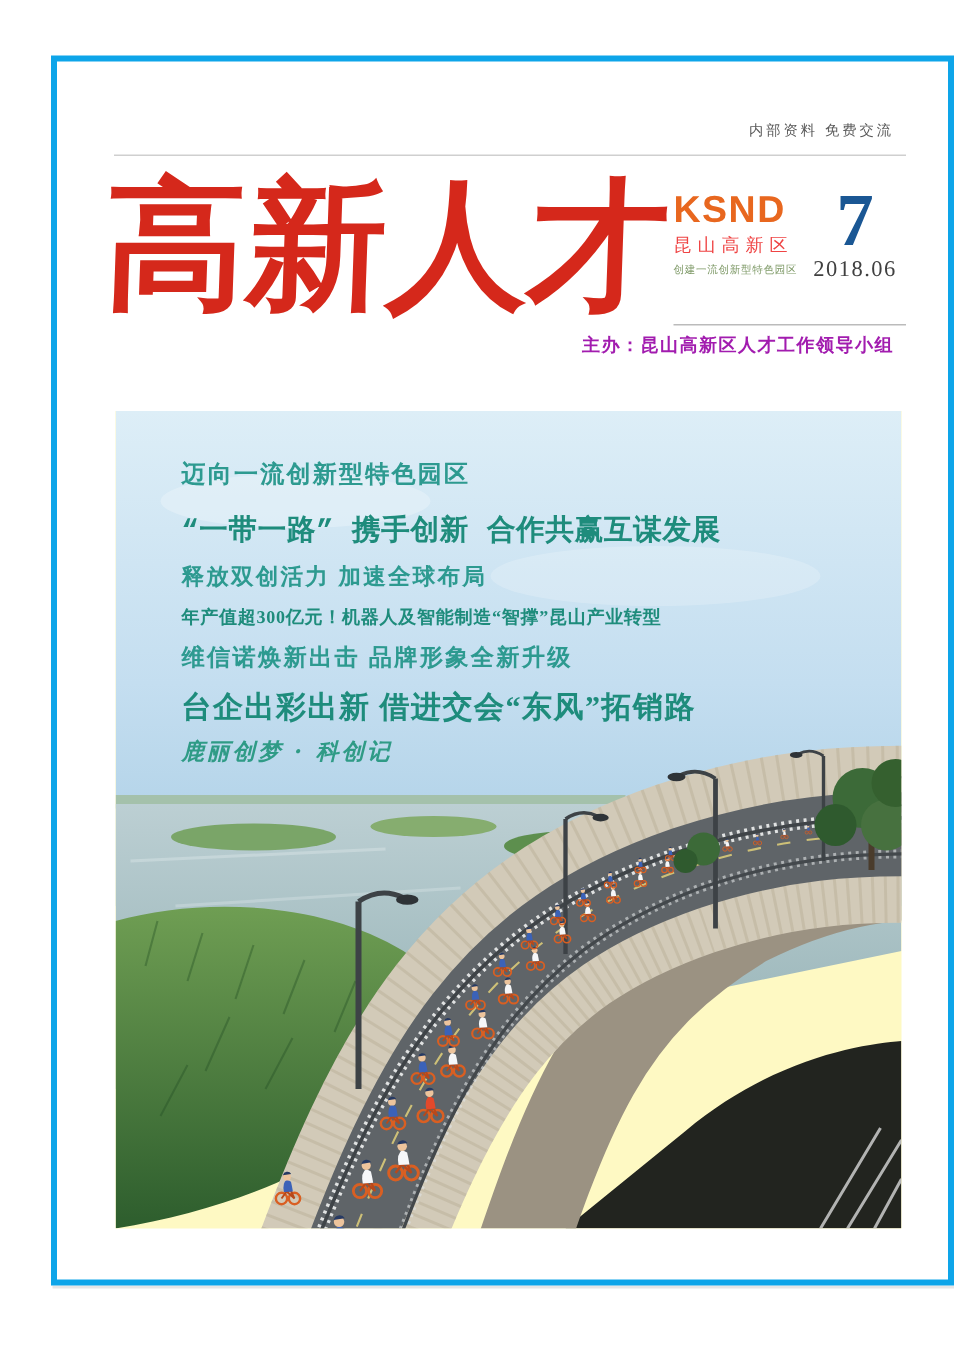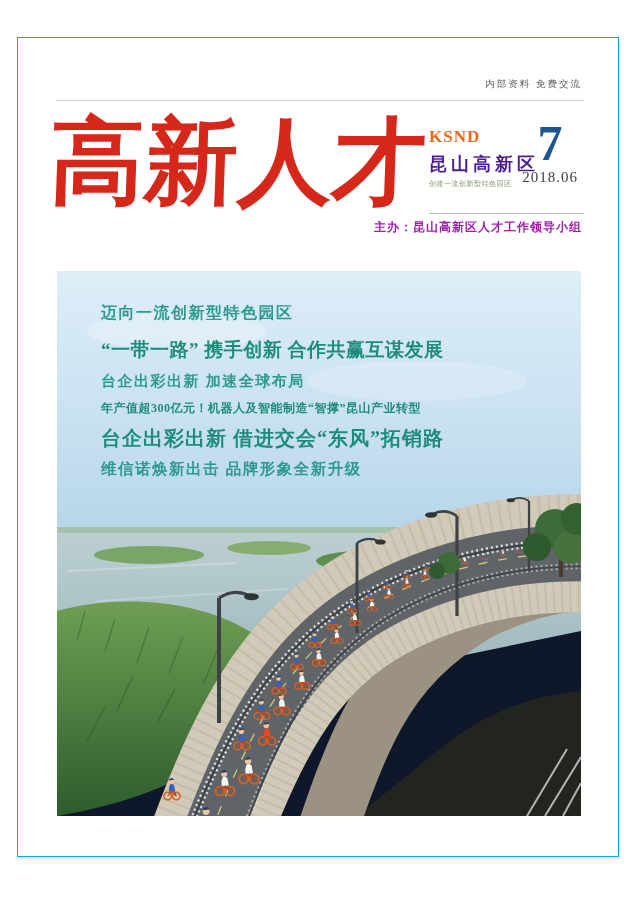--- a/index.html
+++ b/index.html
@@ -1,44 +1,44 @@
 <!DOCTYPE html>
 <html><head>
 <meta charset="utf-8">
 <style>
   * { margin:0; padding:0; box-sizing:border-box; }
   html,body { width:636px; height:900px; background:#ffffff; font-family:"Liberation Sans", sans-serif; }
   .page {
-    position:absolute; left:17px; top:37px; width:602px; height:820px;
-    background:#ffffff; border:1px solid #0ea5e9;
+    position:absolute; left:34px; top:37px; width:602px; height:820px;
+    background:#ffffff; border:4px solid #0ea5e9;
     box-shadow:1px 2px 0 #e6e6e6;
   }
   
   .info-note {
     position:absolute; top:40px; right:36px;
     font-size:9.5px; color:#5a5a5a; letter-spacing:2px;
   }
   .rule-top {
     position:absolute; top:62px; left:38px; width:528px; height:0;
     border-top:1px solid #cfcfcf;
   }
   .mag-title {
     position:absolute; left:32px; top:58px; width:380px; height:140px;
     font-family:"DejaVu Serif", serif; font-weight:bold;
     font-size:94px; line-height:130px; color:#d5281b;
     letter-spacing:0px; white-space:nowrap;
     transform:skewX(-2deg);
   }
   .brand-block { position:absolute; left:411px; top:86px; width:100px; }
   .brand-abbr {
-    font-size:17px; font-weight:bold; color:#e8671f; letter-spacing:1px;
-    font-family:Liberation Serif, serif; line-height:26px;
+    font-size:25px; font-weight:bold; color:#e8671f; letter-spacing:1px;
+    font-family:Liberation Sans, sans-serif; line-height:26px;
   }
   .brand-name {
-    font-size:18px; font-weight:bold; color:#4c1d95; letter-spacing:4px;
+    font-size:12px; font-weight:normal; color:#ef4444; letter-spacing:4px;
     margin-top:2px; white-space:nowrap;
   }
   .brand-tagline {
     font-size:7px; color:#7f9a68; letter-spacing:0.5px; margin-top:3px; white-space:nowrap;
   }
   .issue-block { position:absolute; left:496px; top:80px; width:72px; text-align:center; }
   .issue-number {
     font-family:"Liberation Serif", serif; font-weight:bold;
     font-size:50px; line-height:50px; color:#1a5794;
   }
@@ -51,32 +51,32 @@
     border-top:1px solid #bbbbbb;
   }
   .publisher {
     position:absolute; top:181px; right:36px;
     font-family:"Liberation Serif", serif; font-weight:bold;
     font-size:12px; color:#a21caf; letter-spacing:1px; white-space:nowrap;
   }
   
   .cover-photo {
     position:absolute; left:39px; top:233px; width:524px; height:545px;
-    overflow:hidden; background:#0f172a;
+    overflow:hidden; background:#fef9c3;
   }
   .cover-photo svg { position:absolute; inset:0; width:100%; height:100%; }
   .headlines {
     position:absolute; inset:0; padding:32px 8px 0 44px; z-index:2;
   }
   .hl { white-space:nowrap; }
   .h-sans   { font-family:"Liberation Sans", sans-serif; font-weight:bold; color:#2d9a90; }
   .h-serif  { font-family:"Liberation Serif", serif;     font-weight:bold; color:#1e8c7c; }
   .h-script { font-family:"DejaVu Serif", serif; font-style:italic; font-weight:bold; color:#2f9b86; }
   .h1s { font-size:16px; margin-bottom:13px; letter-spacing:1.5px; }
-  .h2s { font-size:19px; margin-bottom:9px;  letter-spacing:0.5px; }
+  .h2s { font-size:19px; margin-bottom:9px;  letter-spacing:0.5px;font-family:Liberation Mono, monospace; }
   .h3s { font-size:15px; margin-bottom:9px;  letter-spacing:1.5px; }
   .h4s { font-size:12px; margin-bottom:8px; letter-spacing:0.5px; }
   .h5s { font-size:20px; margin-bottom:7px;  letter-spacing:1px; }
   .h6s { font-size:15.5px; margin-bottom:9px; letter-spacing:1.5px; }
   .h7s { font-size:17px; margin-bottom:11px; letter-spacing:1px; }
   .h8s { font-size:15px; margin-bottom:9px;  letter-spacing:2px; }
   .h9s { font-size:21px; letter-spacing:3px; }
 </style>
 </head>
 <body>
@@ -235,20 +235,21 @@
         <circle cx="514" cy="276" r="17" fill="#47713f"></circle>
         <circle cx="520" cy="248" r="16" fill="#35602f"></circle>
         <circle cx="392" cy="292" r="11" fill="#3c6a38"></circle>
         <circle cx="380" cy="300" r="8" fill="#2f5a2e"></circle>
       </g>
     </svg>
 
     <div class="headlines">
       <div class="hl h-sans  h1s">迈向一流创新型特色园区</div>
       <div class="hl h-serif h2s">“一带一路” 携手创新  合作共赢互谋发展</div>
-      <div class="hl h-sans  h3s">台企出彩出新  加速全球布局</div>
+      <div class="hl h-sans  h3s">释放双创活力  加速全球布局</div>
       <div class="hl h-serif h4s">年产值超300亿元！机器人及智能制造“智撑”昆山产业转型</div>
+      <div class="hl h-sans  h6s">维信诺焕新出击  品牌形象全新升级</div>
       <div class="hl h-serif h5s">台企出彩出新  借进交会“东风”拓销路</div>
-      <div class="hl h-sans  h6s">维信诺焕新出击  品牌形象全新升级</div>
+      <div class="hl h-script h8s">鹿丽创梦 · 科创记</div>
     </div>
   </div>
 
 </div>
 
 </body></html>

